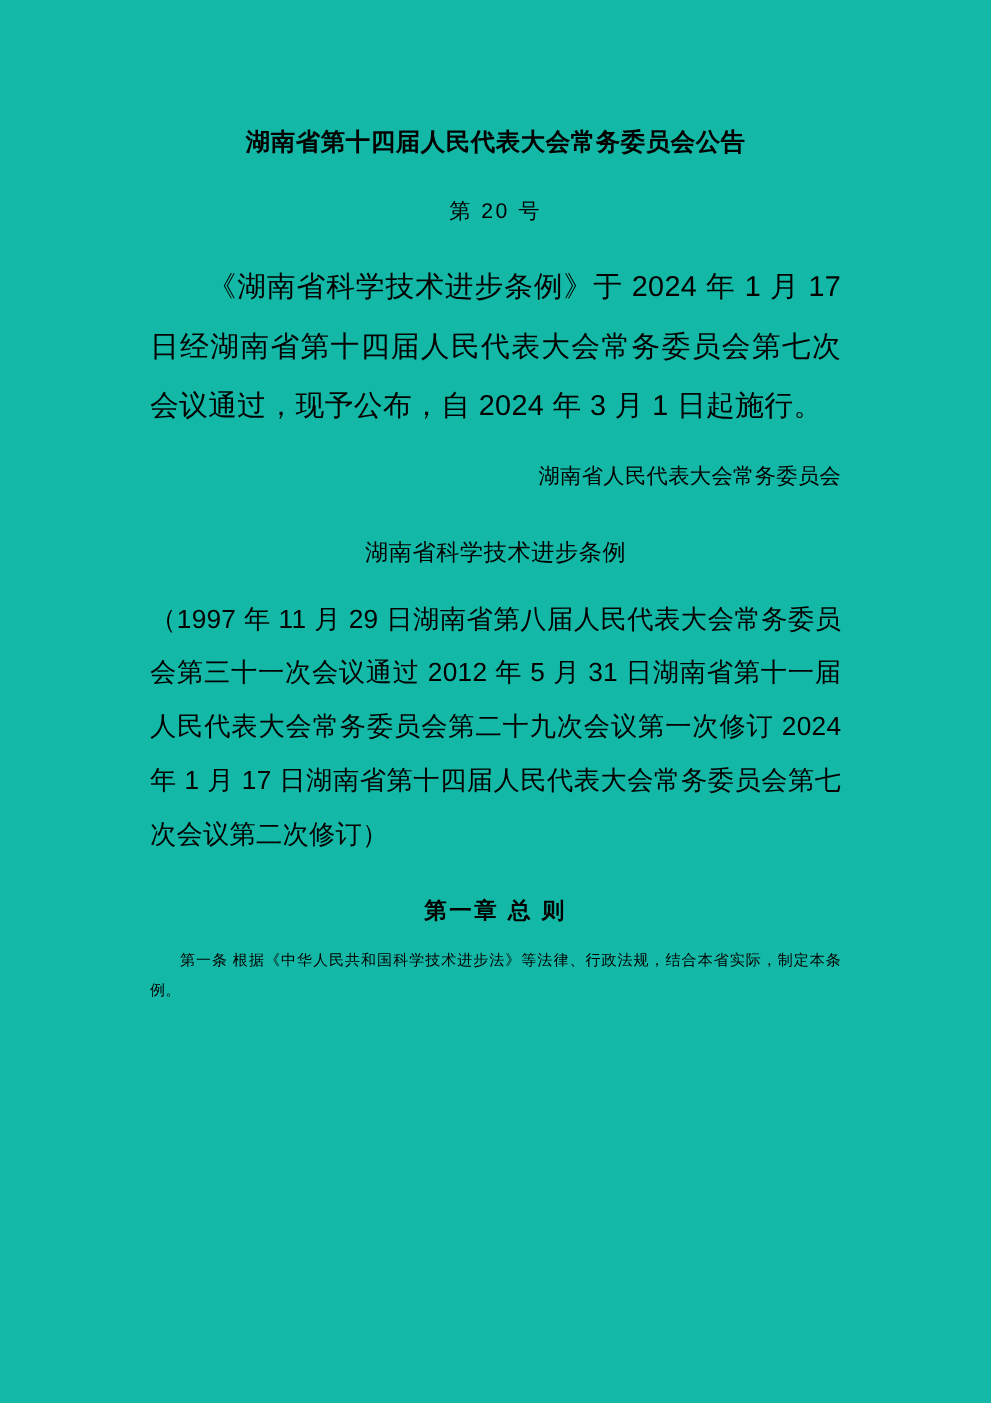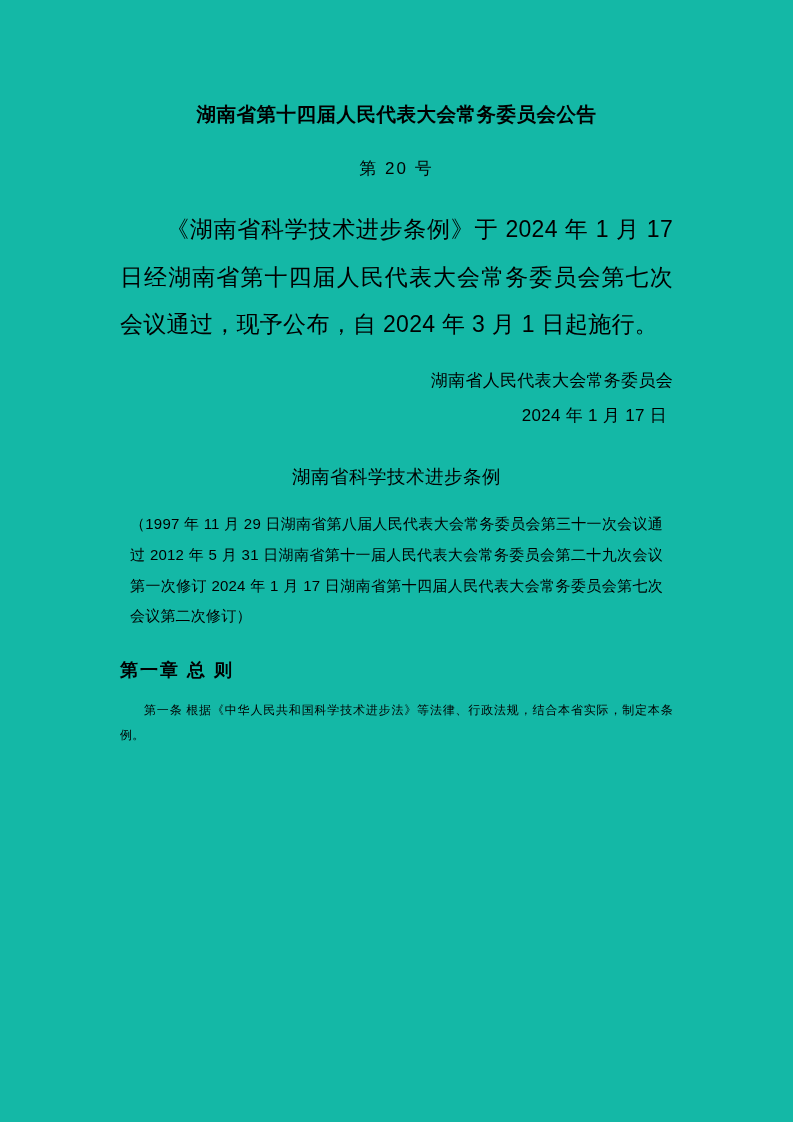--- a/index.html
+++ b/index.html
@@ -70,52 +70,52 @@
     font-family: "Liberation Sans", "DejaVu Sans", sans-serif;
     font-weight: normal;
     font-size: 18.5px;
     text-align: center;
     letter-spacing: 0.5px;
     margin: 28px 0 18px 0;
     line-height: 1.6;
   }
   .preamble {
     font-family: "Liberation Sans", "DejaVu Sans", sans-serif;
-    font-size: 15px;
+    font-size: 21px;
     line-height: 2.05;
     text-align: justify;
     text-justify: inter-ideograph;
-    margin: 10px;
+    margin: 0;
     letter-spacing: 0.2px;
   }
   .chapter-heading {
     font-family: "Liberation Sans", "DejaVu Sans", sans-serif;
     font-weight: bold;
     font-size: 18px;
+    text-align: center;
     letter-spacing: 2px;
     margin: 26px 0 16px 0;
   }
   .spacer-sm { height: 10px; }
 </style>
 </head>
 <body>
 
 <div class="page">
 
   <h1 class="doc-title">湖南省第十四届人民代表大会常务委员会公告</h1>
 
   <p class="decree-number">第  20  号</p>
 
   <p class="para indent">《湖南省科学技术进步条例》于 2024 年 1 月 17 日经湖南省第十四届人民代表大会常务委员会第七次会议通过，现予公布，自 2024 年 3 月 1 日起施行。</p>
 
   <div class="spacer-sm"></div>
 
   <p class="right-line">湖南省人民代表大会常务委员会</p>
 
-  <p class="right-line pad">2024 年 1 月 17 日</p>
 
   <h2 class="law-title">湖南省科学技术进步条例</h2>
 
   <p class="preamble">（1997 年 11 月 29 日湖南省第八届人民代表大会常务委员会第三十一次会议通过  2012 年 5 月 31 日湖南省第十一届人民代表大会常务委员会第二十九次会议第一次修订  2024 年 1 月 17 日湖南省第十四届人民代表大会常务委员会第七次会议第二次修订）</p>
 
   <h3 class="chapter-heading">第一章  总  则</h3>
 
   <p class="para indent serif">第一条  根据《中华人民共和国科学技术进步法》等法律、行政法规，结合本省实际，制定本条例。</p>
 
 

